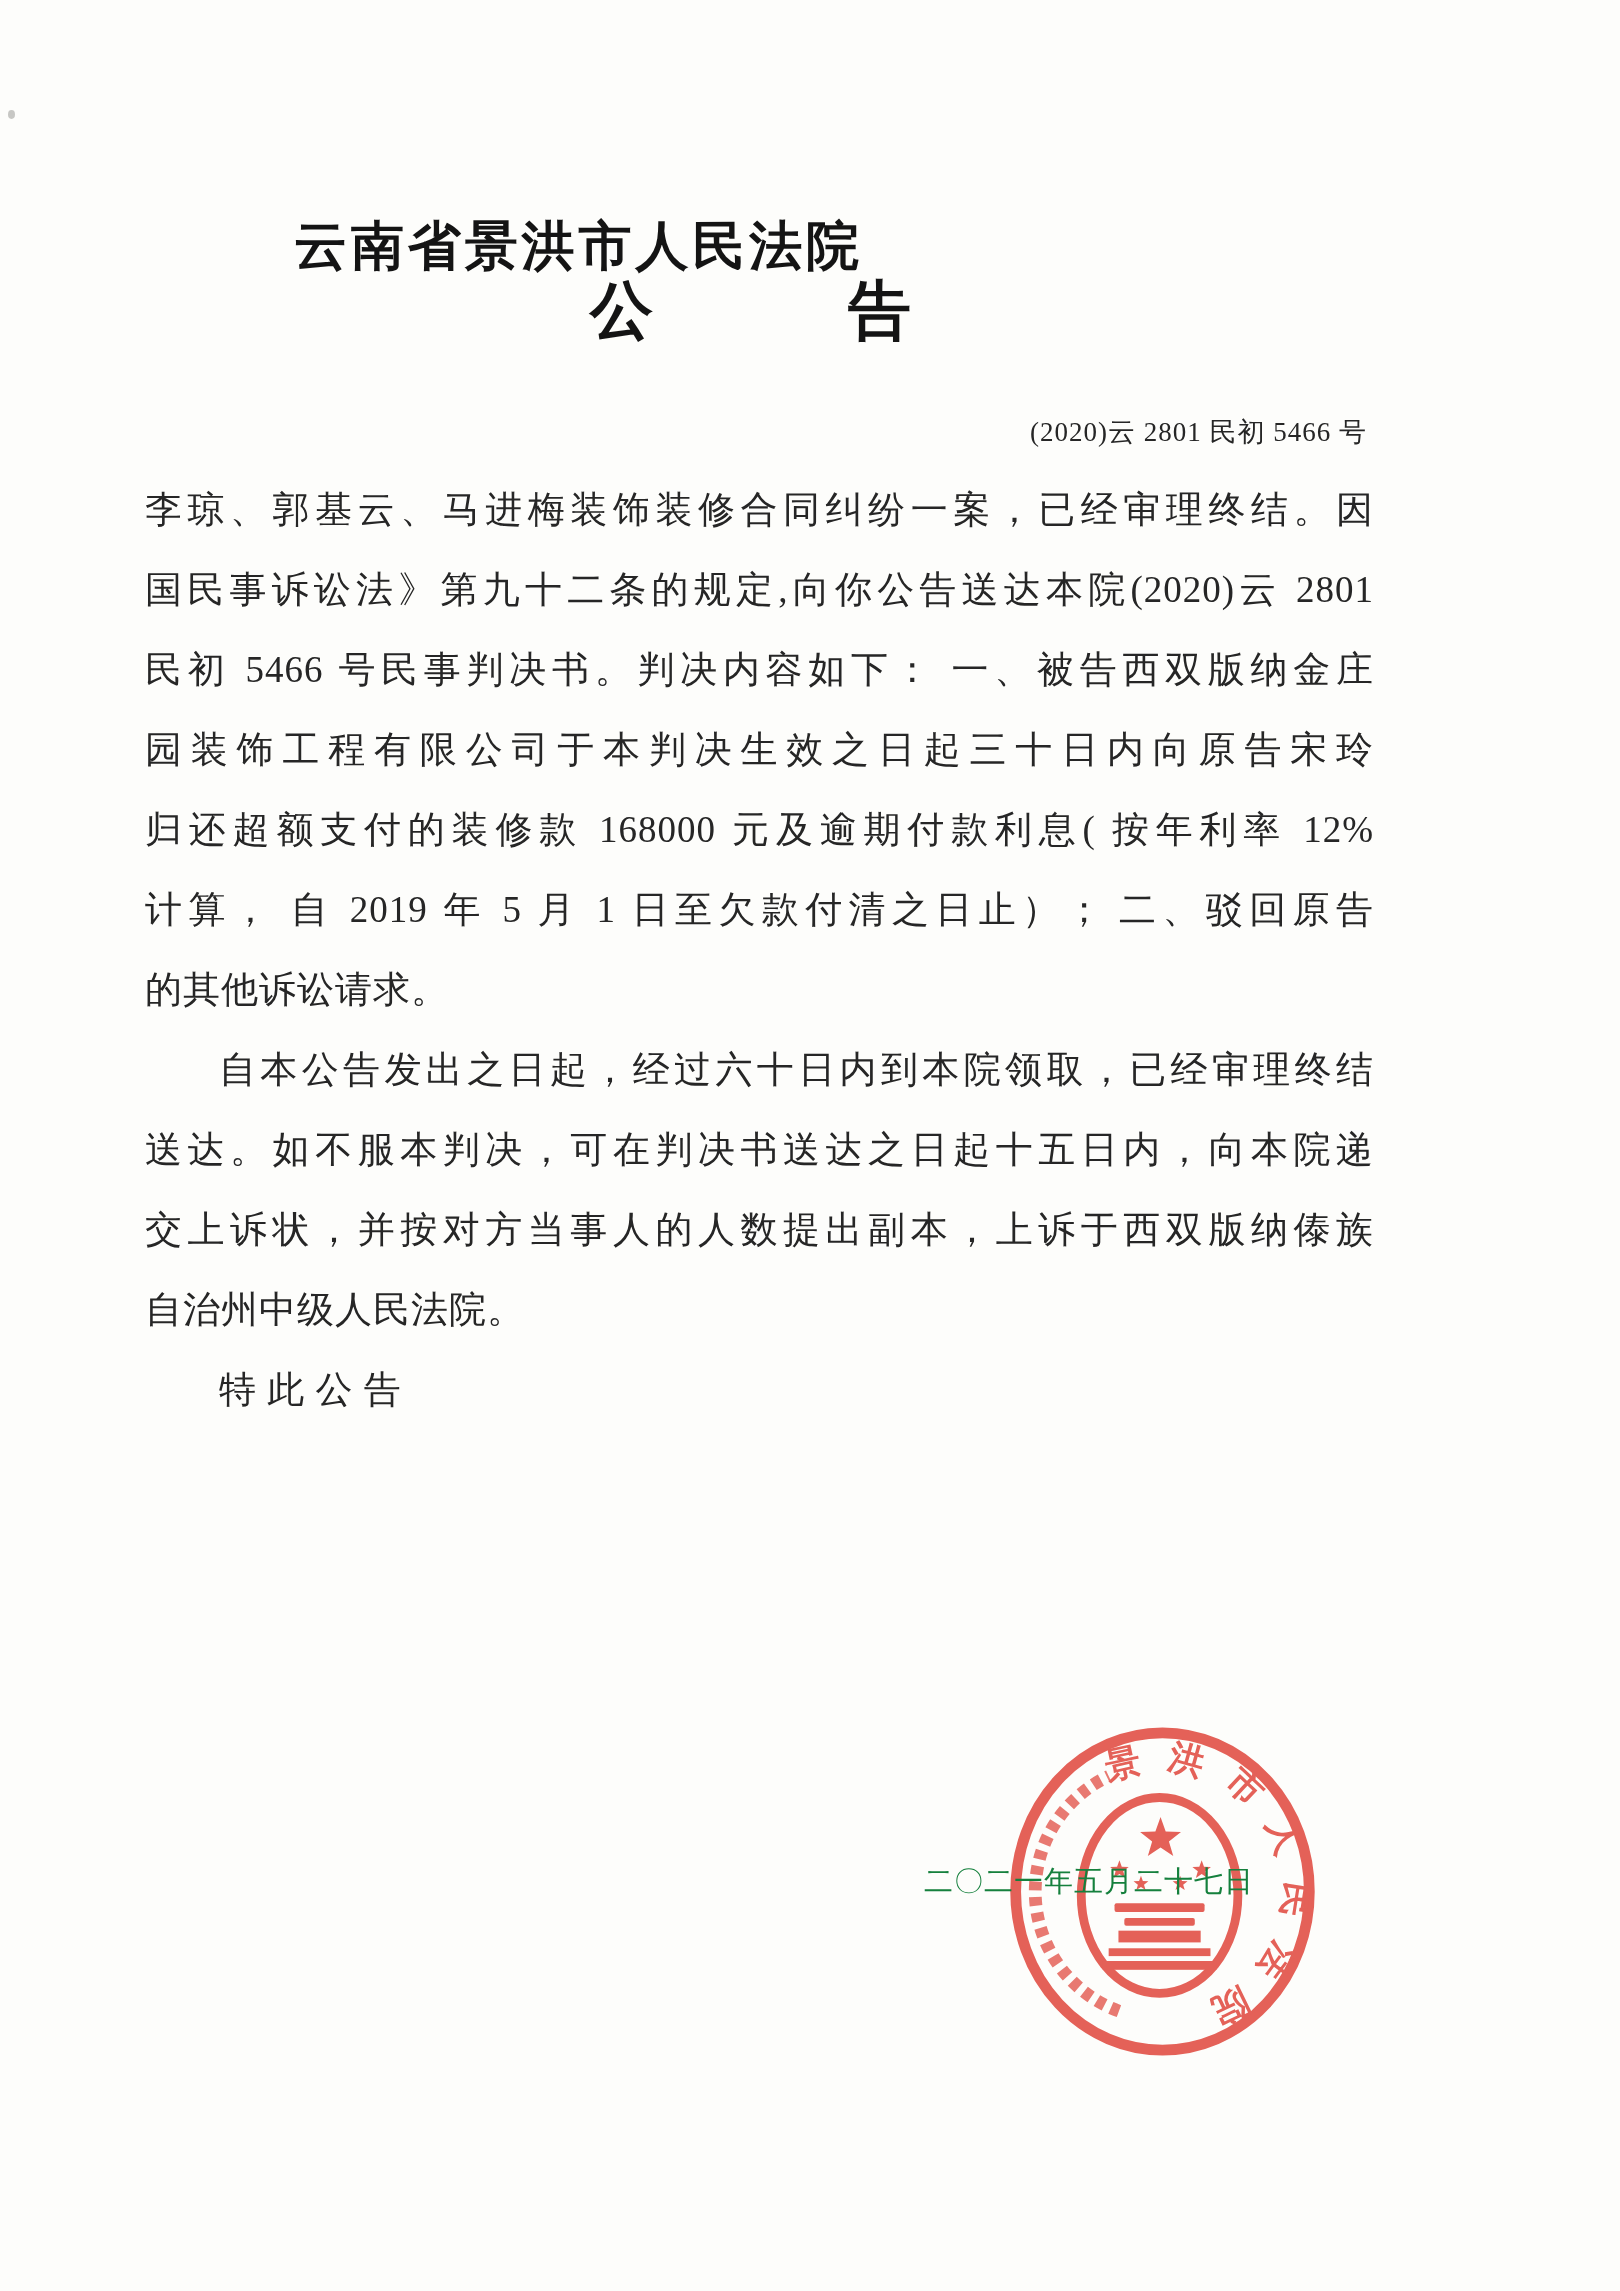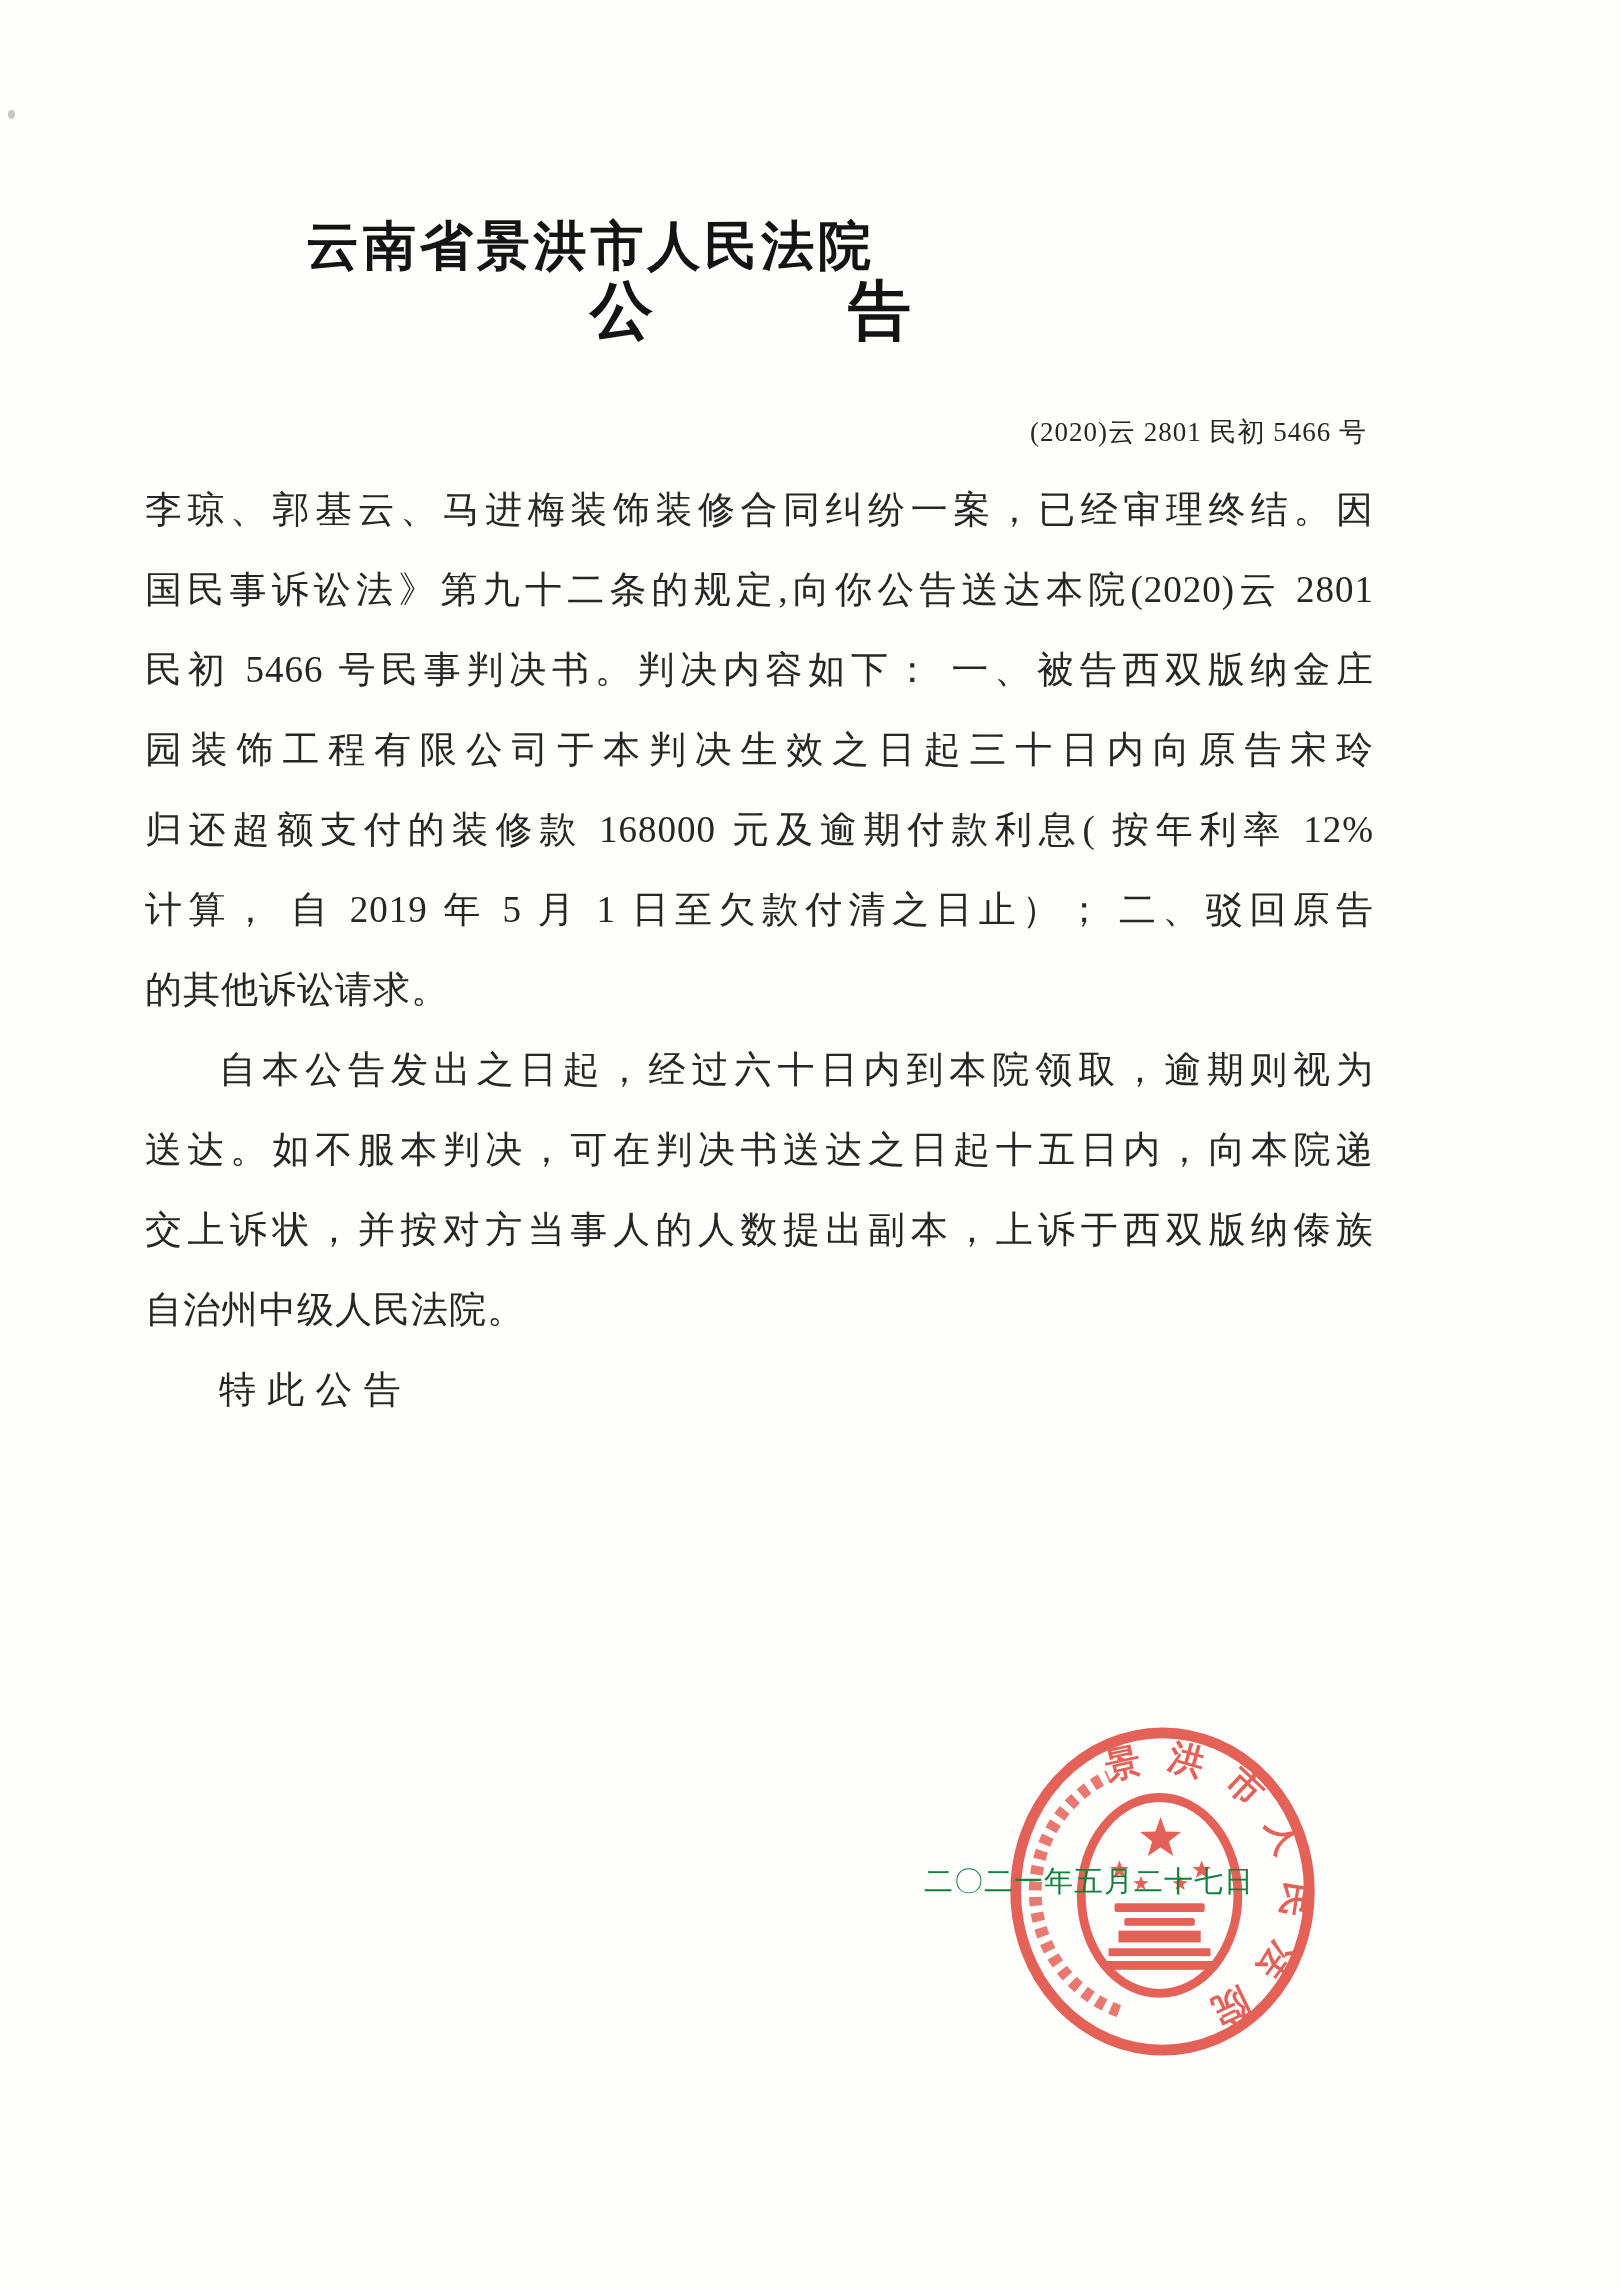--- a/index.html
+++ b/index.html
@@ -13,21 +13,21 @@
     width:1620px;height:2292px;
     background:#fdfdfb;
     color:#222;
     overflow:hidden;
   }
   .speck{
     position:absolute;left:7.8px;top:110px;width:6.9px;height:8.8px;
     background:#9a9a98;border-radius:50%;opacity:.55;
   }
   .title{
-    position:absolute;left:306px;top:216px;
+    position:absolute;left:294px;top:216px;
     font-size:53px;font-weight:bold;letter-spacing:3.9px;
     color:#141414;white-space:nowrap;line-height:1.15;
   }
   .subtitle{
     position:absolute;left:590px;top:277px;
     font-size:63px;font-weight:bold;letter-spacing:195px;
     color:#141414;white-space:nowrap;line-height:1.08;text-align:right;
   }
   .case-number{
     position:absolute;right:253px;top:414px;
@@ -71,21 +71,21 @@
   <div class="case-number">(2020)云 2801 民初 5466 号</div>
 
   <div class="body-text" id="body-lines">
       <div class="line fill">李琼、郭基云、马进梅装饰装修合同纠纷一案，已经审理终结。因</div>
       <div class="line fill">国民事诉讼法》第九十二条的规定,向你公告送达本院(2020)云 2801</div>
       <div class="line fill">民初 5466 号民事判决书。判决内容如下： 一、被告西双版纳金庄</div>
       <div class="line fill">园装饰工程有限公司于本判决生效之日起三十日内向原告宋玲</div>
       <div class="line fill">归还超额支付的装修款 168000 元及逾期付款利息( 按年利率 12%</div>
       <div class="line fill">计算， 自 2019 年 5 月 1 日至欠款付清之日止）； 二、驳回原告</div>
       <div class="line">的其他诉讼请求。</div>
-      <div class="line indent fill">自本公告发出之日起，经过六十日内到本院领取，逾期则视为</div>
+      <div class="line indent fill">自本公告发出之日起，经过六十日内到本院领取，已经审理终结</div>
       <div class="line fill">送达。如不服本判决，可在判决书送达之日起十五日内，向本院递</div>
       <div class="line fill">交上诉状，并按对方当事人的人数提出副本，上诉于西双版纳傣族</div>
       <div class="line">自治州中级人民法院。</div>
       <div class="line indent">特 此 公 告</div>
     </div>
 
   <div class="closing-date">二〇二一年五月二十七日</div>
 
   <svg class="seal" viewBox="0 0 332 348" aria-hidden="true">
 

